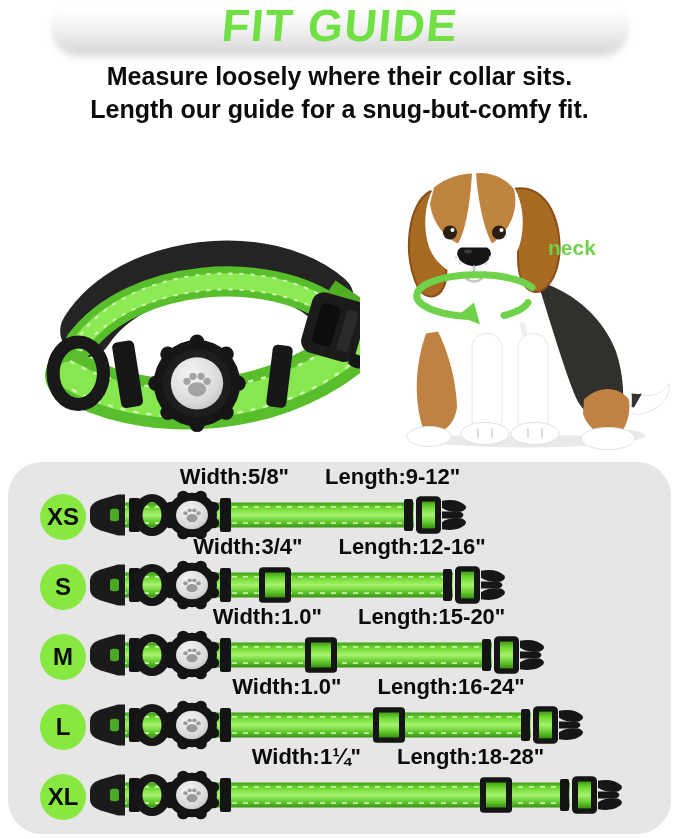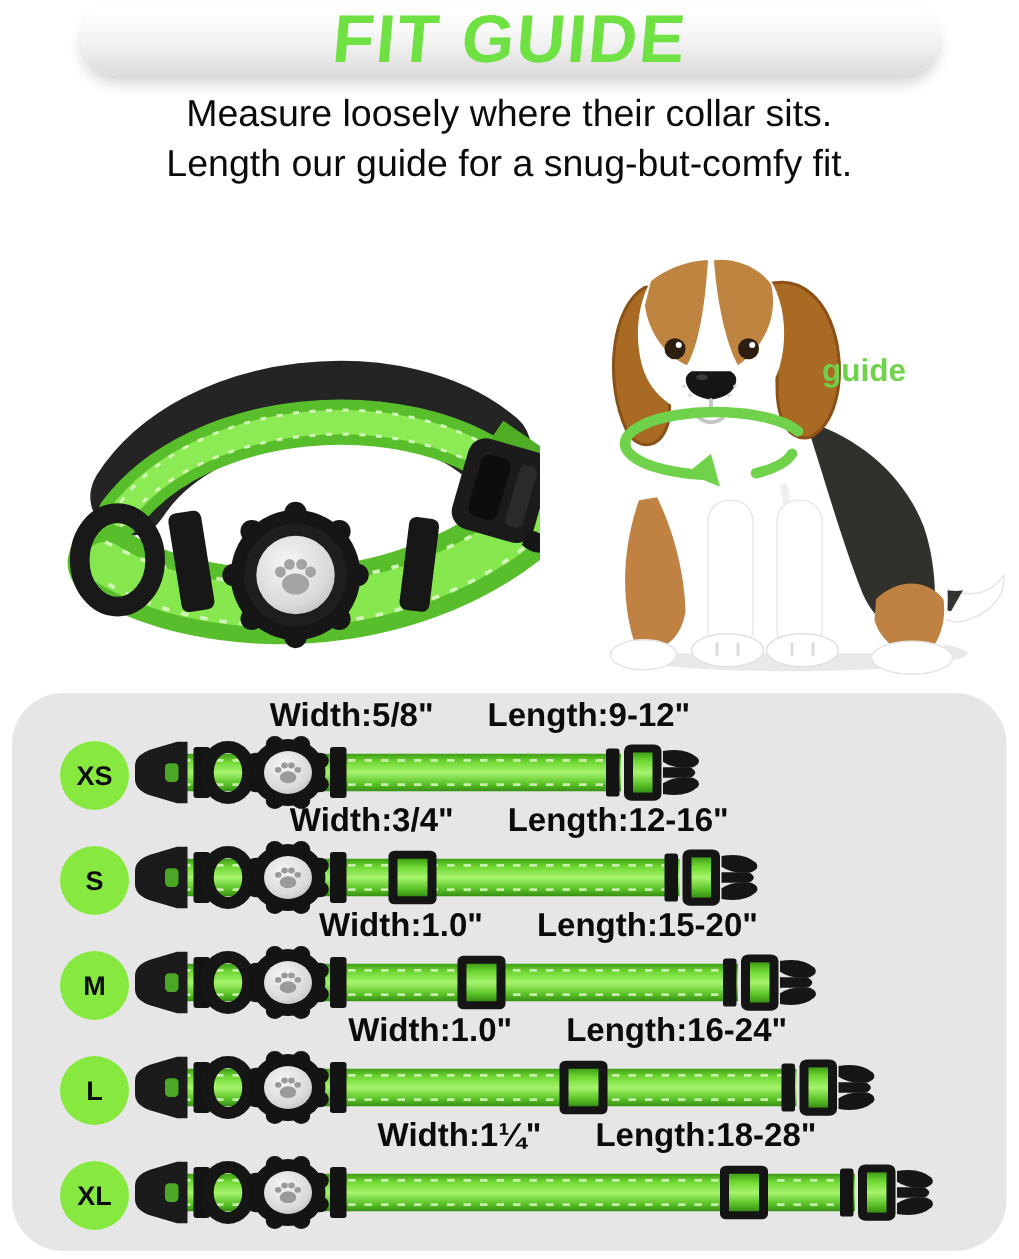--- a/index.html
+++ b/index.html
@@ -9,39 +9,39 @@
   
   .banner{width:572px;height:48px;margin:2px auto 0;border-radius:26px;
           background:linear-gradient(180deg,#ffffff 15%,#f2f2f2 55%,#dcdcdc 100%);
           box-shadow:0 6px 9px rgba(0,0,0,.16);
           display:flex;align-items:center;justify-content:center;}
   .title{margin:0;font-size:45px;line-height:46px;font-weight:bold;letter-spacing:1.5px;
          color:var(--accent-green,#6fe143);transform:skewX(-5deg);}
 
   
   .intro{margin:10px 0 0;text-align:center;font-size:25px;line-height:33px;
-         font-weight:normal;color:#0b0b0b;}
+         font-weight:bold;color:#0b0b0b;}
 
   
   .hero{position:relative;height:330px;margin-top:2px;}
   .collar-illustration{position:absolute;left:28px;top:96px;width:332px;height:214px;}
   .dog-wrap{position:absolute;right:7px;top:8px;width:300px;height:315px;}
   .neck-label{position:absolute;left:176px;top:100px;font-size:21px;font-weight:bold;
               color:var(--neck-green,#6fd24a);}
 
   
   .fit-panel{width:663px;height:372px;margin:4px auto 0;border-radius:34px;
              background:var(--panel-gray,#e6e6e6);padding-top:8px;box-sizing:border-box;}
   .size-row{position:relative;height:70px;}
   .row-labels{position:relative;margin-left:122px;height:20px;display:flex;
               justify-content:center;align-items:flex-end;gap:36px;
               font-size:22px;font-weight:bold;color:#0b0b0b;white-space:nowrap;}
   .size-badge{position:absolute;left:32px;top:24px;width:46px;height:46px;border-radius:50%;
               background:var(--badge-green,#87e940);display:flex;align-items:center;
-              justify-content:center;font-size:18px;font-weight:bold;color:#0c0c0c;}
+              justify-content:center;font-size:24px;font-weight:bold;color:#0c0c0c;}
   .collar-holder{margin-left:80px;height:50px;}
   .collar-holder svg{display:block;}
   .defs-svg{position:absolute;width:0;height:0;}
 </style>
 </head>
 <body>
 
 <svg class="defs-svg" aria-hidden="true">
   <defs>
     <linearGradient id="strapG" x1="0" y1="0" x2="0" y2="1">
@@ -149,21 +149,21 @@
         <circle cx="84" cy="120" r="1.2" fill="#d4d4d4"></circle>
           <circle cx="88" cy="126" r="1.2" fill="#d4d4d4"></circle>
         <circle cx="118" cy="120" r="1.2" fill="#d4d4d4"></circle>
           <circle cx="114" cy="126" r="1.2" fill="#d4d4d4"></circle>
         <g>
           <path d="M160,150 A60,21 0 1 0 97,179" fill="none" stroke="#6fd24a" stroke-width="7" stroke-linecap="round"></path>
           <path d="M156,165 A60,21 0 0 1 132,178" fill="none" stroke="#6fd24a" stroke-width="7" stroke-linecap="round"></path>
           <path d="M108,187 L86,178 L102,165 Z" fill="#6fd24a"></path>
         </g>
       </svg>
-      <span class="neck-label">guide</span>
+      <span class="neck-label">neck</span>
     </div>
   </div>
 
   <div class="fit-panel">
 
     <div class="size-row">
       <div class="row-labels" style="width: 380px;">
         <span class="spec">Width:5/8"</span>
         <span class="spec">Length:9-12"</span>
       </div>

